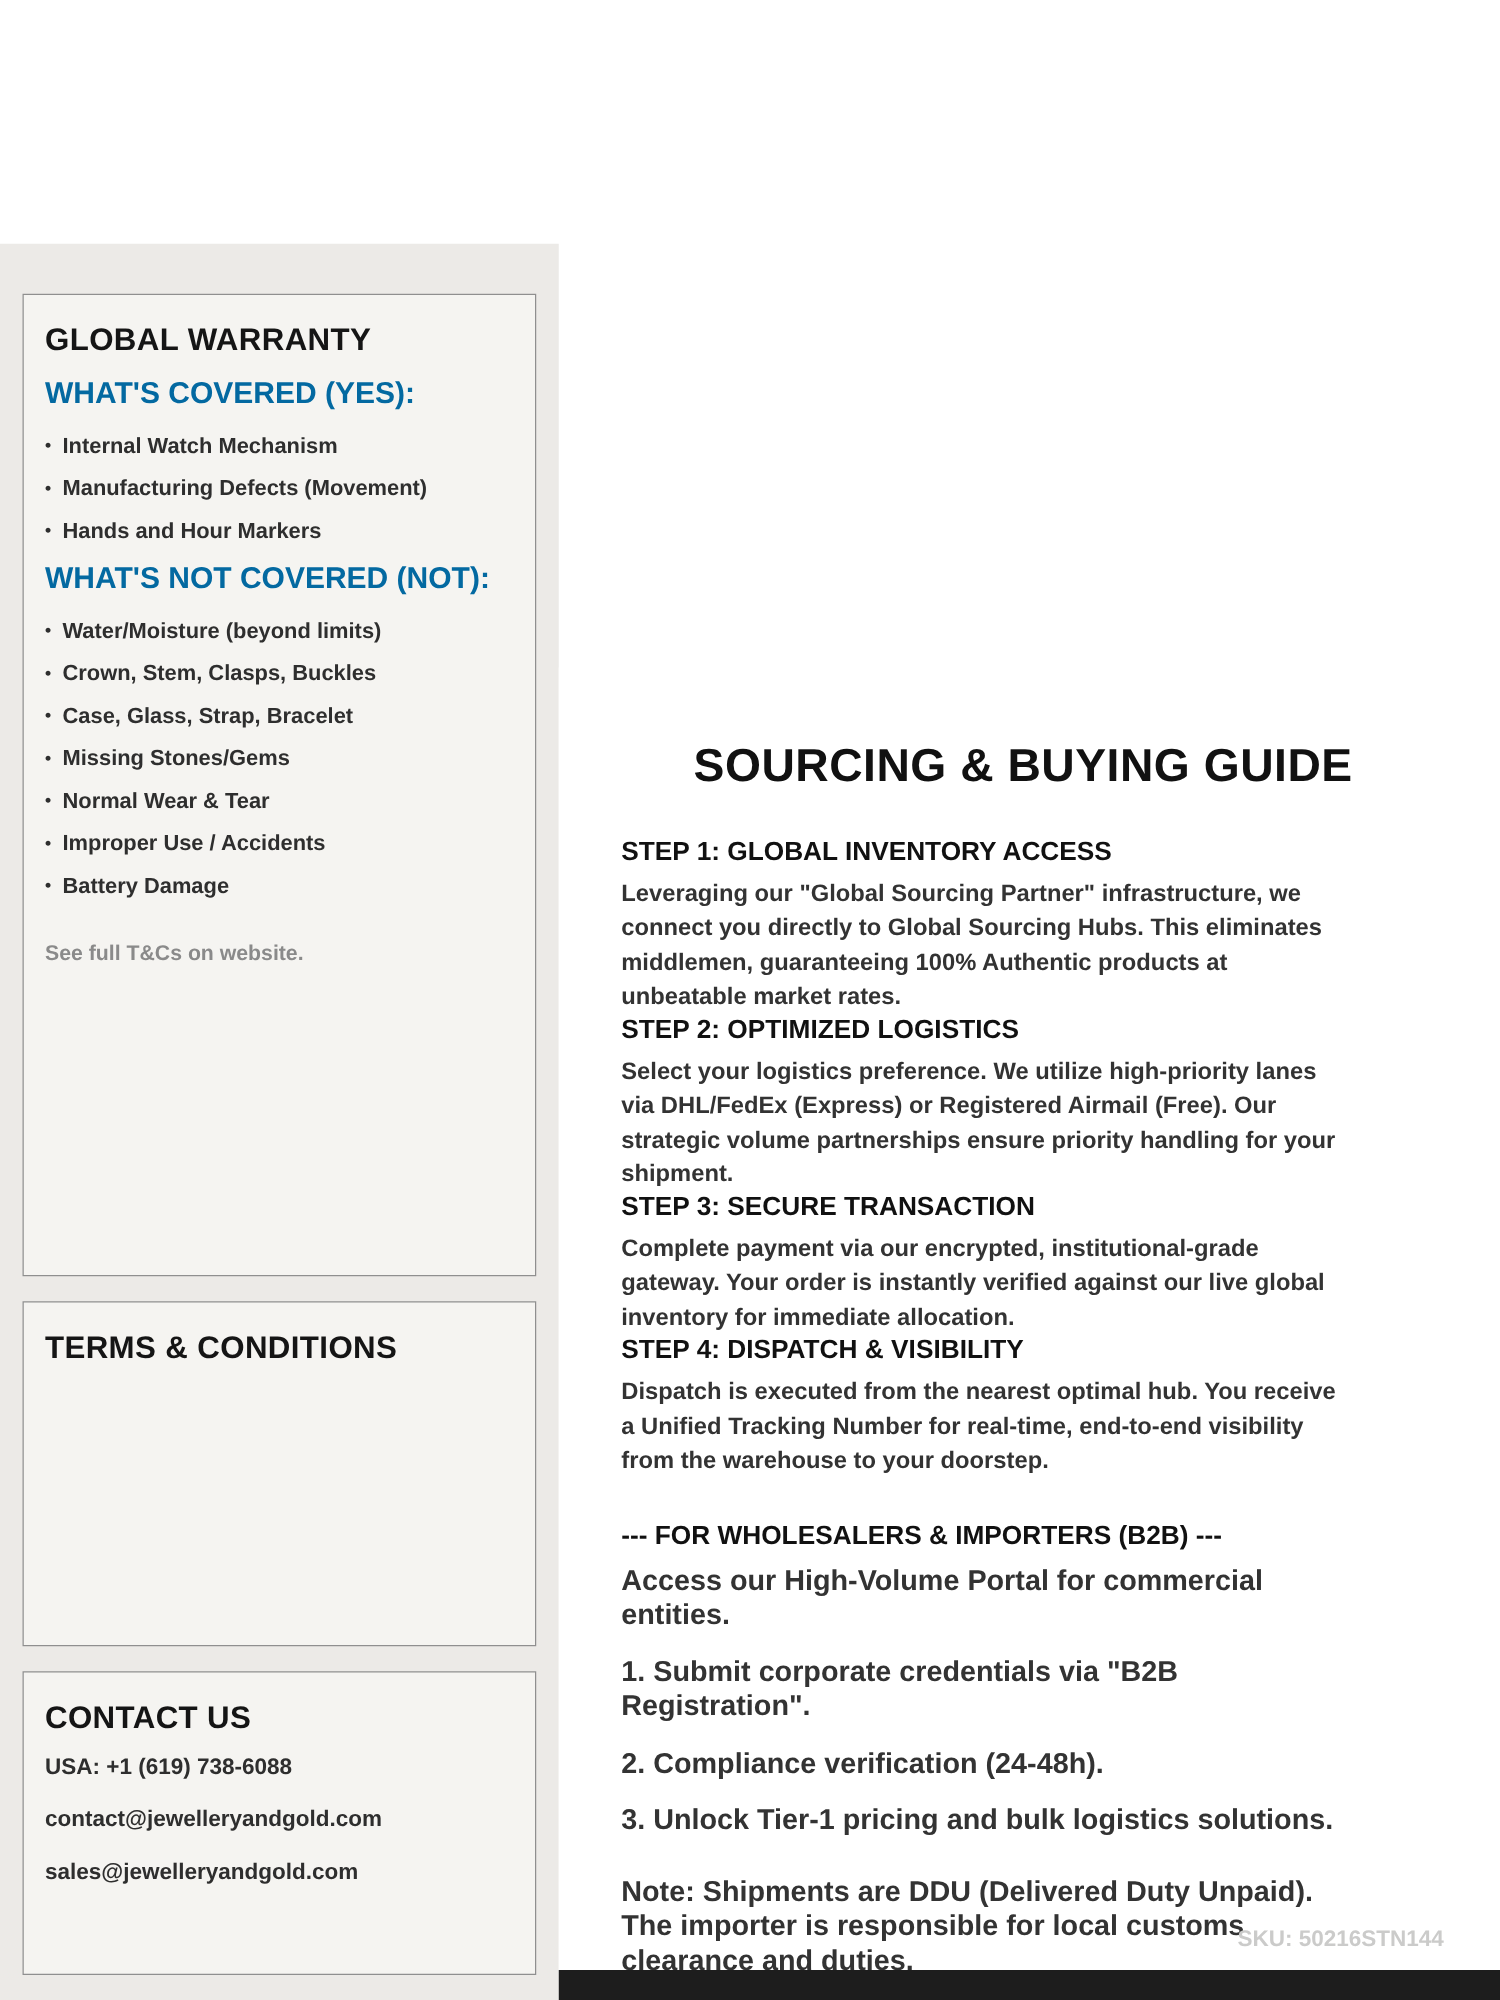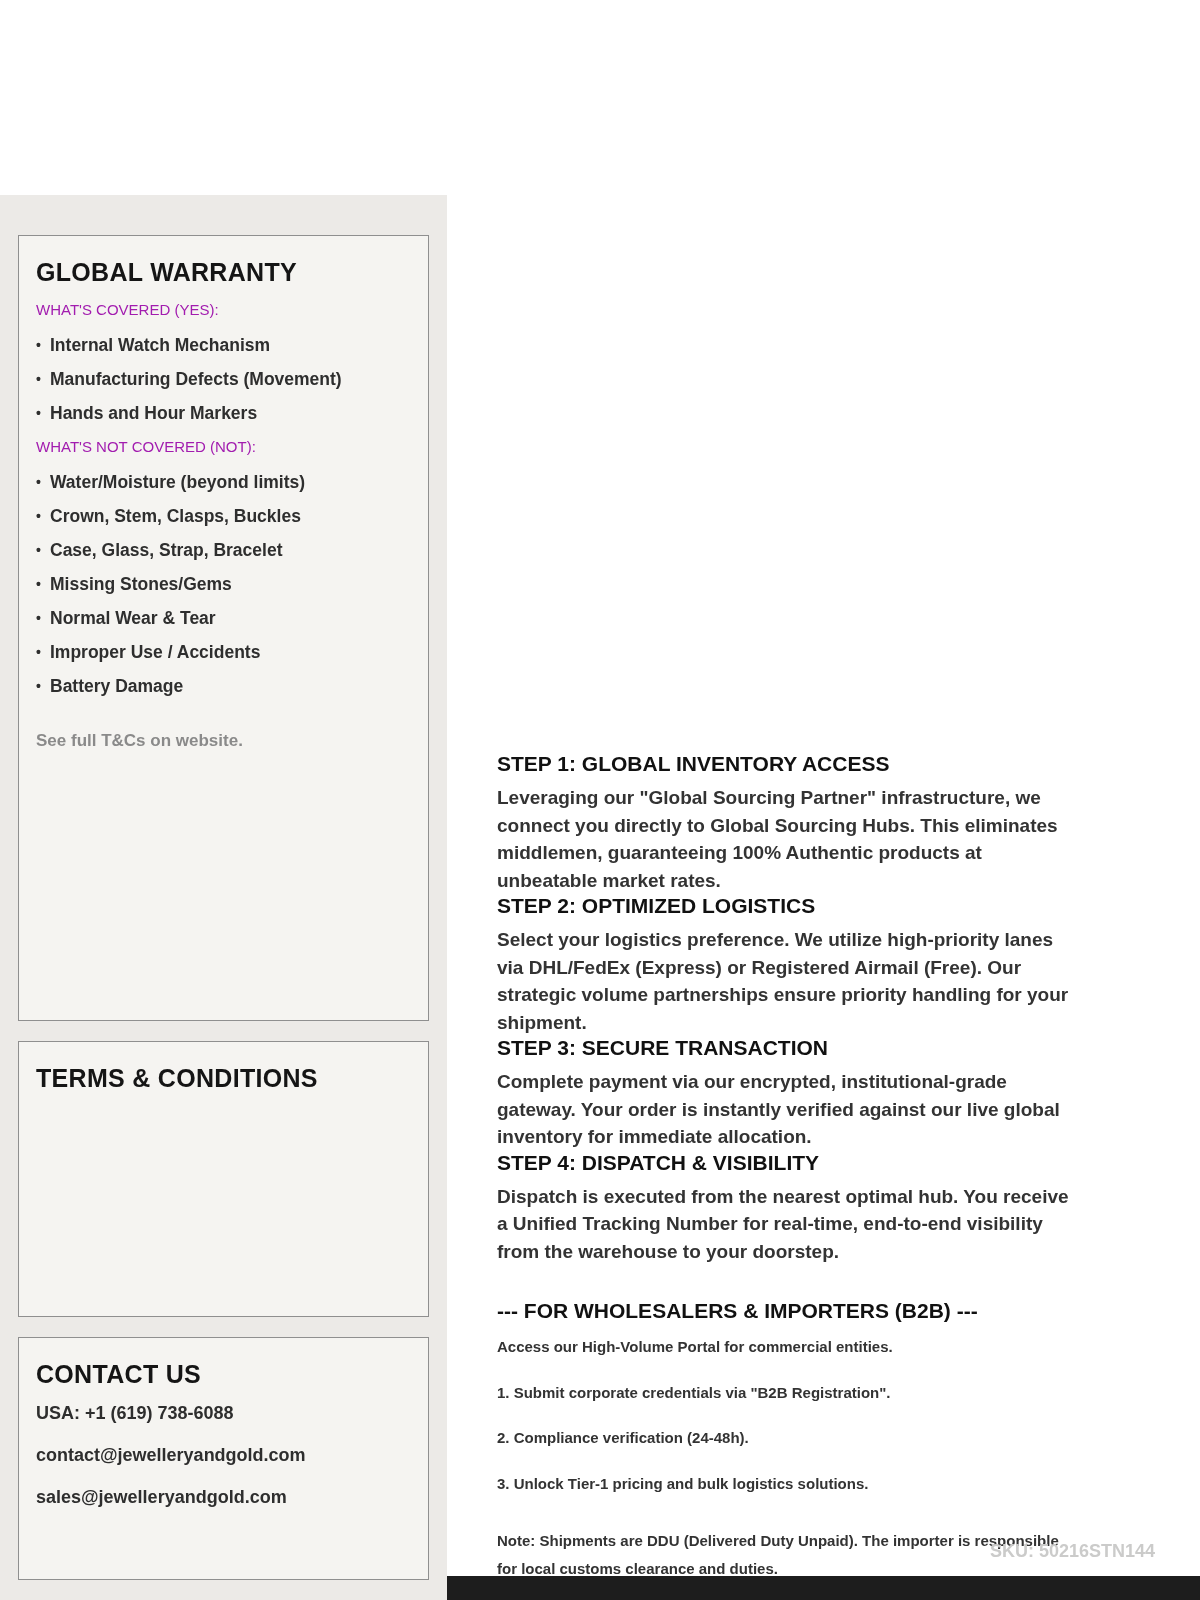--- a/index.html
+++ b/index.html
@@ -38,23 +38,23 @@
 
   .box h2 {
     margin: 0 0 14px 0;
     font-size: 25px;
     font-weight: 800;
     color: #151515;
     letter-spacing: 0.3px;
   }
   .box h3 {
     margin: 8px 0 10px 0;
-    font-size: 15px;
-    font-weight: 400;
-    color: #a21caf;
+    font-size: 24px;
+    font-weight: 700;
+    color: #0369a1;
   }
   .box h3.gap-top { }
   .bullet-list {
     list-style: none;
     margin: 0;
     padding: 0;
   }
   .bullet-list li {
     font-size: 17.5px;
     font-weight: 700;
@@ -123,21 +123,21 @@
   }
   .b2b-heading {
     margin: 34px 0 10px 0;
     font-size: 21px;
     font-weight: 800;
     color: #111111;
   }
   .b2b-para {
     margin: 0 0 18px 0;
     max-width: 585px;
-    font-size: 15px;
+    font-size: 23px;
     font-weight: 600;
     color: #333333;
     line-height: 27.5px;
   }
   .b2b-note {
     margin-top: 30px;
   }
   .sku {
     position: absolute;
     right: 45px;
@@ -194,20 +194,21 @@
       <h2>CONTACT US</h2>
       <div class="contact-line">USA: +1 (619) 738-6088</div>
       <div class="contact-line">contact@jewelleryandgold.com</div>
       <div class="contact-line">sales@jewelleryandgold.com</div>
     </section>
 
   </aside>
 
   <main class="main">
 
+    <h1 class="main-title">SOURCING &amp; BUYING GUIDE</h1>
 
     <section>
       <h2 class="step-heading">STEP 1: GLOBAL INVENTORY ACCESS</h2>
       <p class="step-body">Leveraging our "Global Sourcing Partner" infrastructure, we connect you directly to Global Sourcing Hubs. This eliminates middlemen, guaranteeing 100% Authentic products at unbeatable market rates.</p>
     </section>
 
     <section>
       <h2 class="step-heading">STEP 2: OPTIMIZED LOGISTICS</h2>
       <p class="step-body">Select your logistics preference. We utilize high-priority lanes via DHL/FedEx (Express) or Registered Airmail (Free). Our strategic volume partnerships ensure priority handling for your shipment.</p>
     </section>

